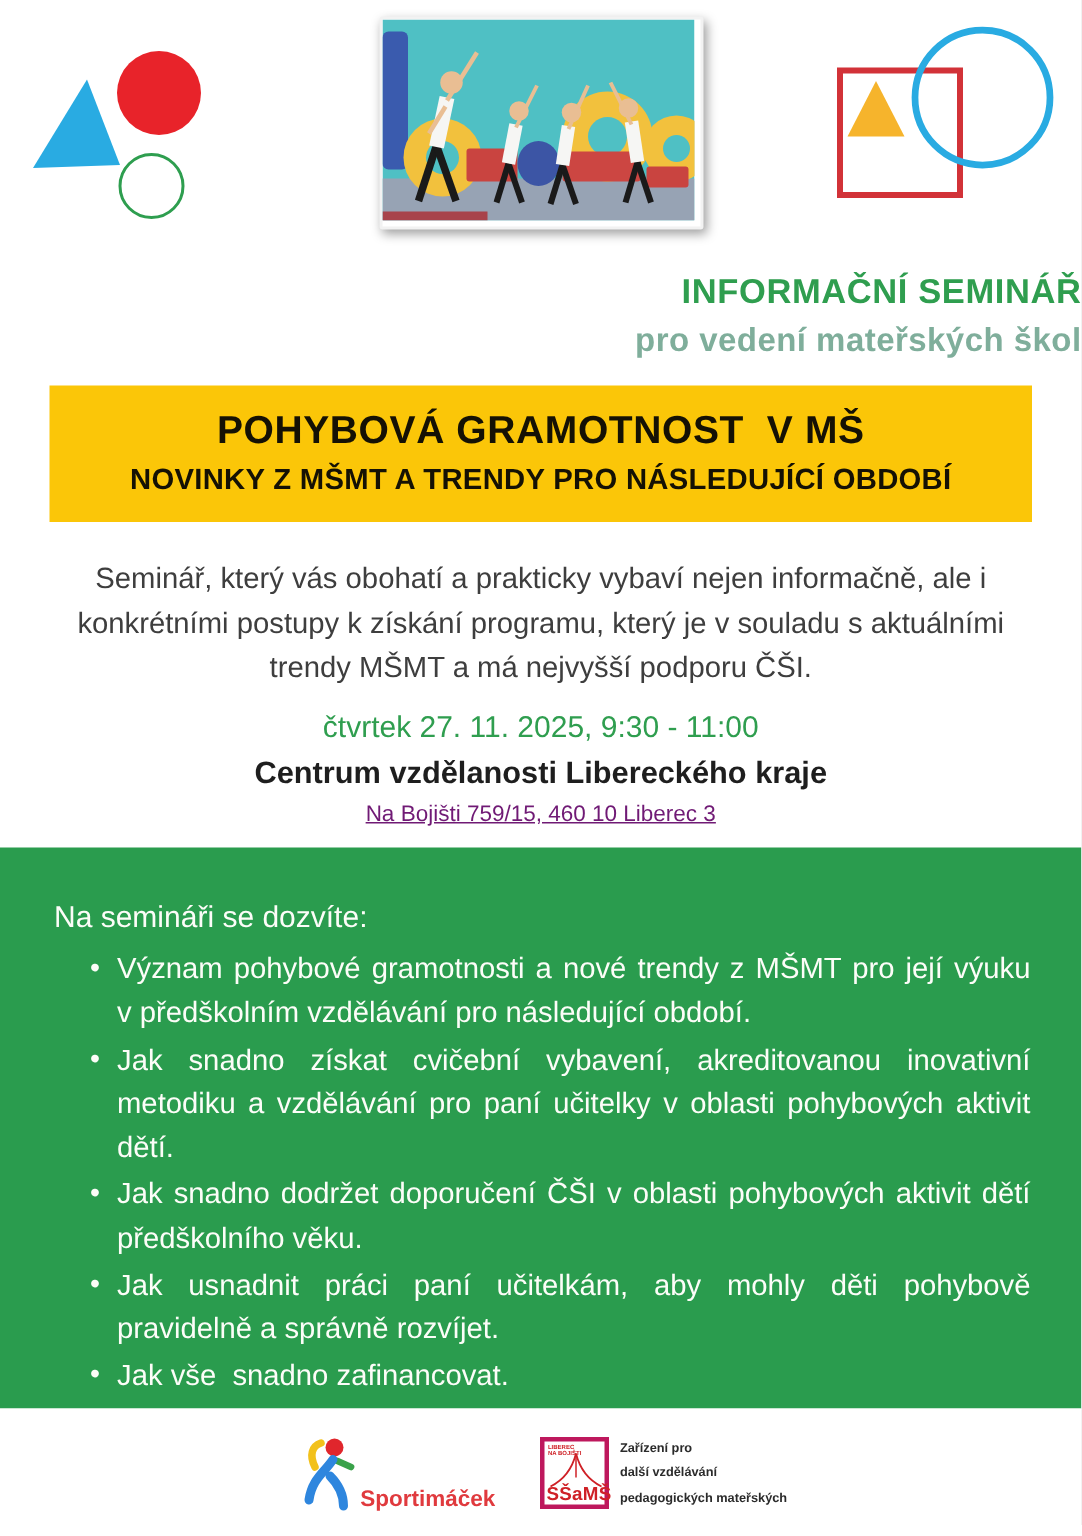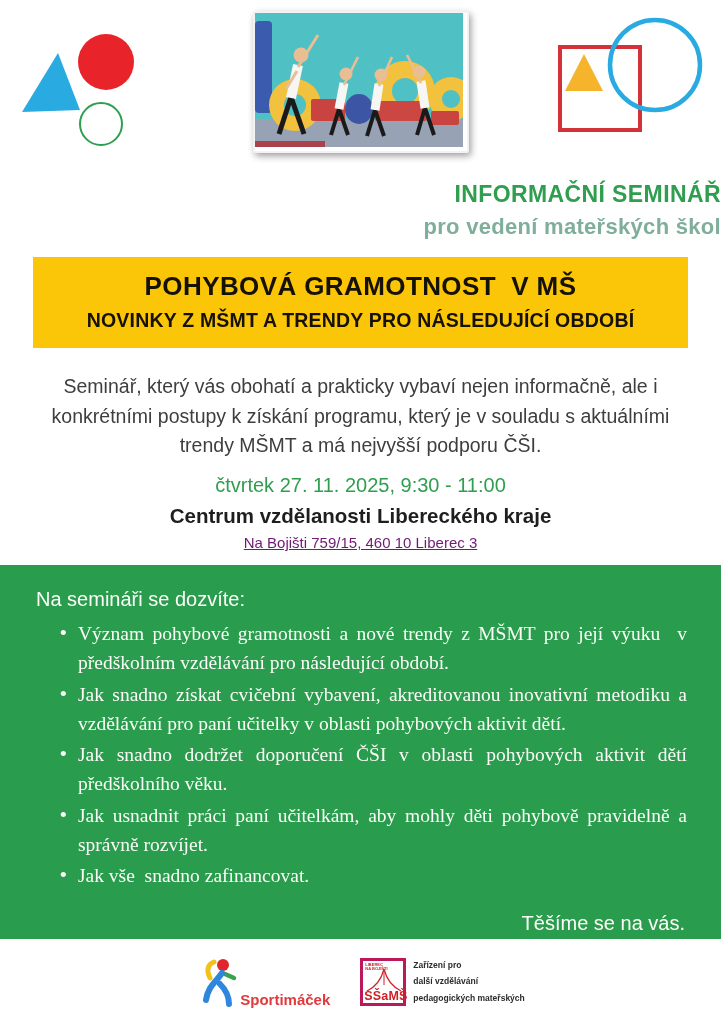--- a/index.html
+++ b/index.html
@@ -41,26 +41,26 @@
   }
   
   .event{margin-top:14px;text-align:center;flex:none;}
   .event-when{font-size:20px;color:#2F9E4F;}
   .event-date{font-weight:normal;}
   .event-venue{font-size:20.5px;font-weight:bold;color:#1E1E1E;margin-top:7px;}
   .event-address{font-size:15px;color:#701a75;margin-top:6px;text-decoration:underline;}
   
   .green-section{
     margin-top:14px;background:#2A9C4E;color:#FCFDF8;
-    padding:23px 34px 10px 36px;height:374px;box-sizing:border-box;flex:none;
+    padding:36px 34px 10px 36px;height:374px;box-sizing:border-box;flex:none;
   }
   .agenda-heading{font-size:20px;margin-bottom:8px;}
   .bullet{display:flex;margin:2px 0 2px 24px;font-size:19.5px;line-height:1.5;}
   .bullet-dot{flex:none;width:18px;font-size:19px;}
-  .bullet-text{flex:1;text-align:justify;white-space:pre-wrap;font-family:Liberation Serif, serif;}
+  .bullet-text{flex:1;text-align:justify;white-space:pre-wrap;}
   .closing{ text-align:right;font-size:20px;margin-top:22px;padding-right:2px;}
   
   .footer{
     flex:1;display:flex;align-items:center;justify-content:center;
     gap:30px;background:#ffffff;
   }
   .sportimacek{display:flex;align-items:flex-end;}
   .sportimacek-name{color:#E03A3E;font-weight:bold;font-size:15px;margin-left:-14px;}
   .ssams{display:flex;align-items:center;gap:7px;}
   .ssams-box{

